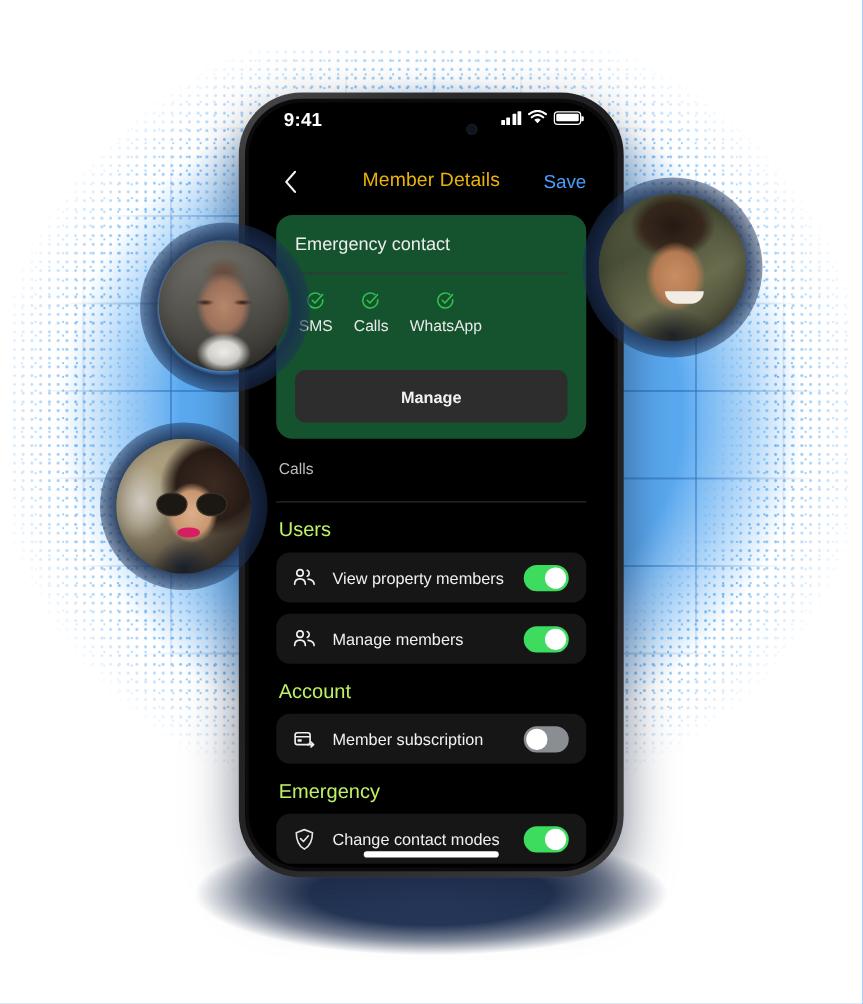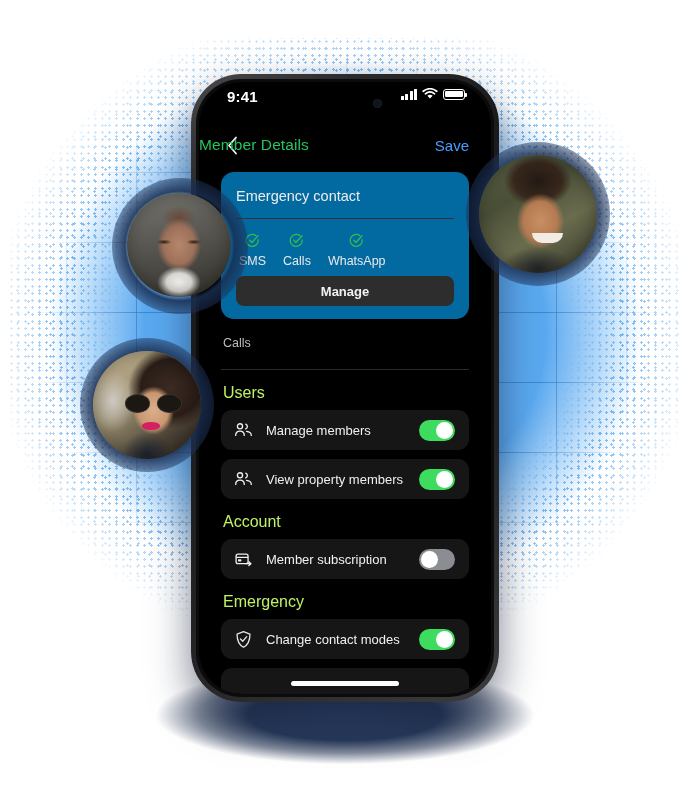--- a/index.html
+++ b/index.html
@@ -141,60 +141,61 @@
     padding:0 22px;
     position:relative;
   }
   #back-button {
     width:22px; height:22px;
     display:flex; align-items:center; justify-content:center;
     cursor:pointer;
   }
   #nav-title {
     position:absolute; left:0; right:0;
-    color:#22c55e; font-size:15.5px; letter-spacing:.1px;
+    text-align:center;
+    color:#eab308; font-size:15.5px; letter-spacing:.1px;
     pointer-events:none;
   }
   #save-button {
     margin-left:auto;
     color:#4a9eff; font-size:15px; font-weight:normal;
     cursor:pointer; z-index:2;
   }
 
   
   #content {
     padding:6px 22px 0 22px;
     height:calc(100% - 84px);
     overflow:hidden;
   }
 
   .card {
-    background:#0369a1;
+    background:#14532d;
     border-radius:13px;
     padding:16px 15px 13px 15px;
   }
   .card-title { color:#ededed; font-size:14.5px; }
   .card-divider {
     height:1px; background:#343436;
     margin:14px 0 14px 0;
   }
   .channel-row {
     display:flex; align-items:center; gap:17px;
     padding:0 2px 0 3px;
   }
   .channel {
     display:flex; align-items:center; gap:6px;flex-direction:column;
   }
   .channel span { color:#e9e9e9; font-size:12.5px; }
   .check-circle { width:15px; height:15px; flex:none; }
   .manage-btn {
-    margin-top:8px;
+    margin-top:28px;
     background:#2d2d2e;
     border-radius:8px;
-    height:30px;
+    height:42px;
     display:flex; align-items:center; justify-content:center;
     color:#f2f2f2; font-size:13px; font-weight:bold;
     cursor:pointer;
   }
 
   .field-label {
     color:#bcbcbe; font-size:12.5px;
     margin:17px 0 8px 2px;
   }
   .select-box {
@@ -429,36 +430,36 @@
 
         <div class="toggle-row">
           <div class="row-icon">
             <svg width="19" height="19" viewBox="0 0 20 20">
               <circle cx="6.3" cy="5.6" r="2.7" stroke="#f0f0f0" stroke-width="1.4" fill="none"></circle>
               <path d="M1.8 15.2 C1.8 11.9 4.1 10.6 6.3 10.6 C8.5 10.6 10.8 11.9 10.8 15.2" stroke="#f0f0f0" stroke-width="1.4" fill="none" stroke-linecap="round"></path>
               <path d="M12.4 3.4 A2.7 2.7 0 0 1 12.4 8.4" stroke="#f0f0f0" stroke-width="1.4" fill="none" stroke-linecap="round"></path>
               <path d="M13.2 10.9 C15.6 11.2 18.2 12.3 18.2 15.2" stroke="#f0f0f0" stroke-width="1.4" fill="none" stroke-linecap="round"></path>
             </svg>
           </div>
-          <div class="row-label">Manage members</div>
+          <div class="row-label">View property members</div>
           <div class="switch on">
               <div class="knob"></div>
             </div>
         </div>
 
         <div class="toggle-row">
           <div class="row-icon">
             <svg width="19" height="19" viewBox="0 0 20 20">
               <circle cx="6.3" cy="5.6" r="2.7" stroke="#f0f0f0" stroke-width="1.4" fill="none"></circle>
               <path d="M1.8 15.2 C1.8 11.9 4.1 10.6 6.3 10.6 C8.5 10.6 10.8 11.9 10.8 15.2" stroke="#f0f0f0" stroke-width="1.4" fill="none" stroke-linecap="round"></path>
               <path d="M12.4 3.4 A2.7 2.7 0 0 1 12.4 8.4" stroke="#f0f0f0" stroke-width="1.4" fill="none" stroke-linecap="round"></path>
               <path d="M13.2 10.9 C15.6 11.2 18.2 12.3 18.2 15.2" stroke="#f0f0f0" stroke-width="1.4" fill="none" stroke-linecap="round"></path>
             </svg>
           </div>
-          <div class="row-label">View property members</div>
+          <div class="row-label">Manage members</div>
           <div class="switch on">
               <div class="knob"></div>
             </div>
         </div>
 
         <div class="section-label">Account</div>
 
         <div class="toggle-row">
           <div class="row-icon">
             <svg width="19" height="19" viewBox="0 0 20 20">

